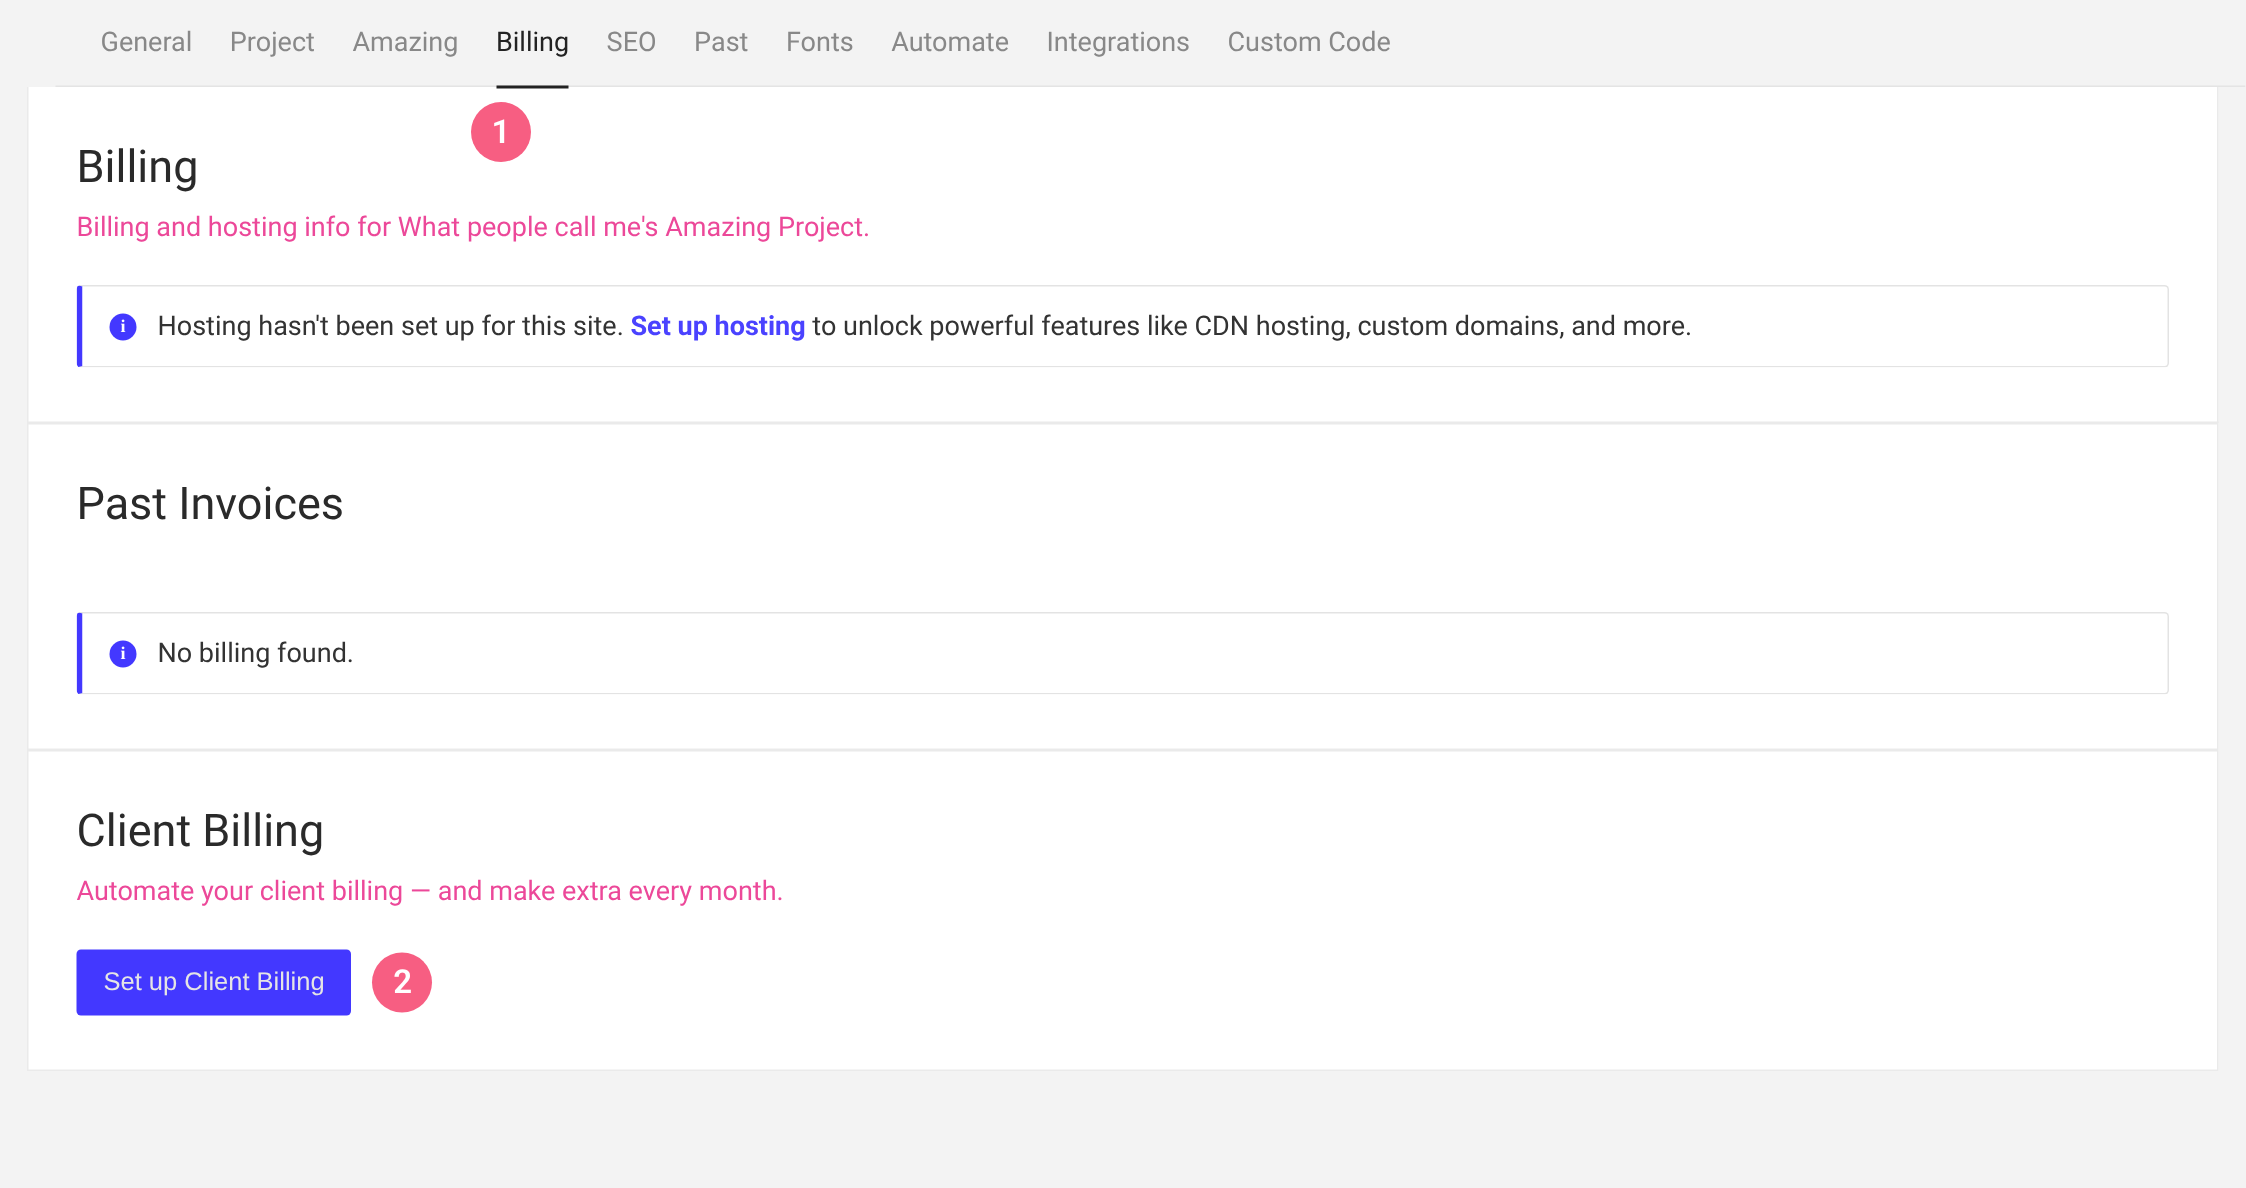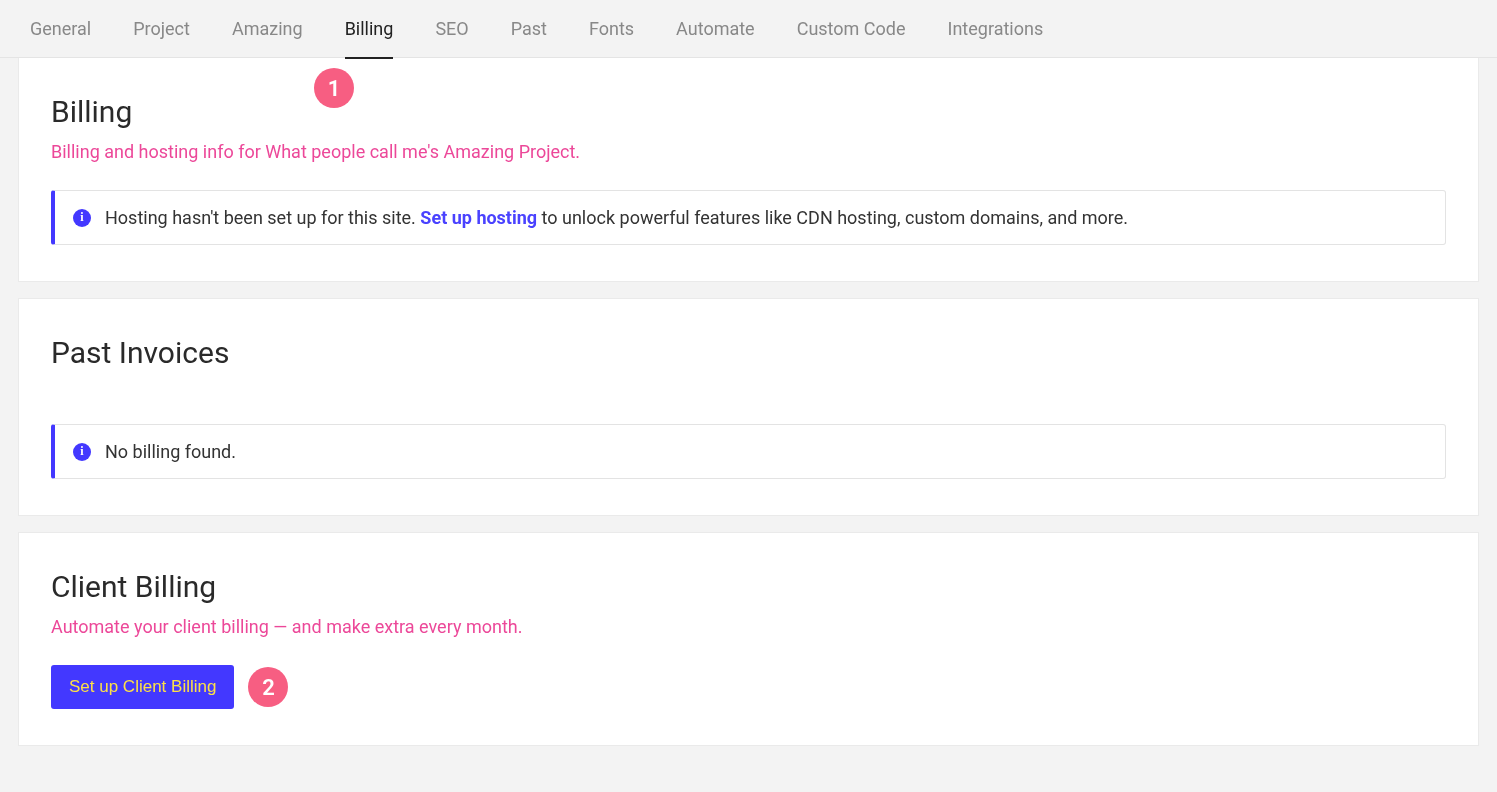--- a/index.html
+++ b/index.html
@@ -11,24 +11,25 @@
     color: #333;
   }
   .page {
     background: #f3f3f3;
     min-height: 792px;
     position: relative;
   }
   .tabs {
     display: flex;
     align-items: center;
-    gap: 42px;
+    gap: 25px;
     padding: 0 30px;
     height: 58px;
     border-bottom: 1px solid #e4e4e4;
+    margin-left: 37px;
   }
   .tab {
     color: #888;
     font-size: 18px;
     height: 58px;
     display: flex;
     align-items: center;
     cursor: pointer;
     position: relative;
   }
@@ -45,21 +46,21 @@
 
   .panels {
     padding: 0 18px 18px 18px;
   }
   .panel {
     background: #fff;
     border: 1px solid #eaeaea;
     border-top: none;
     padding: 36px 32px;
   }
-  .panel + .panel { border-top: 1px solid #eaeaea; margin-top: 16px; }
+  .panel + .panel { border-top: 1px solid #eaeaea; }
 
   .h1 {
     font-size: 30px;
     font-weight: 400;
     color: #2a2a2a;
     margin-bottom: 12px;
   }
   .sub {
     font-size: 18px;
     color: #ec4899;
@@ -92,21 +93,21 @@
   }
   .info-link {
     color: #4a42ff;
     text-decoration: none;
     cursor: pointer;
     font-weight: bold;
   }
 
   .btn-primary {
     background: #4338ff;
-    color: #fde047;
+    color: #e5e5e5;
     border: none;
     padding: 12px 18px;
     font-size: 17px;
     border-radius: 3px;
     cursor: pointer;
   }
 
   .marker {
     position: absolute;
     width: 40px; height: 40px;
@@ -128,22 +129,22 @@
 
   <nav class="tabs">
     <div class="tab">General</div>
     <div class="tab">Project</div>
     <div class="tab">Amazing</div>
     <div class="tab active">Billing</div>
     <div class="tab">SEO</div>
     <div class="tab">Past</div>
     <div class="tab">Fonts</div>
     <div class="tab">Automate</div>
+    <div class="tab">Integrations</div>
     <div class="tab">Custom Code</div>
-    <div class="tab">Integrations</div>
   </nav>
 
   <div class="marker" style="left:314px; top:68px;">1</div>
 
   <div class="panels">
 
     <section class="panel">
       <h2 class="h1">Billing</h2>
       <p class="sub">Billing and hosting info for What people call me's Amazing Project.</p>
       <div class="info-box">

